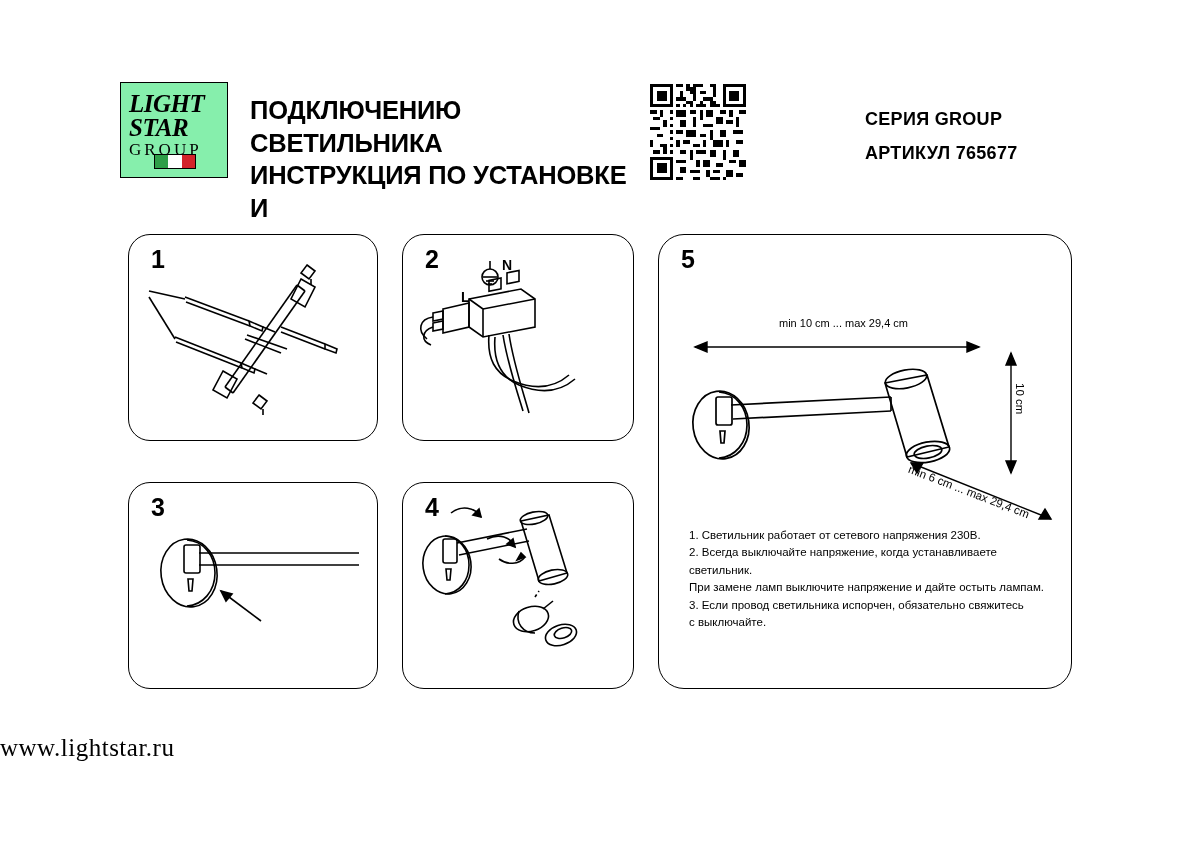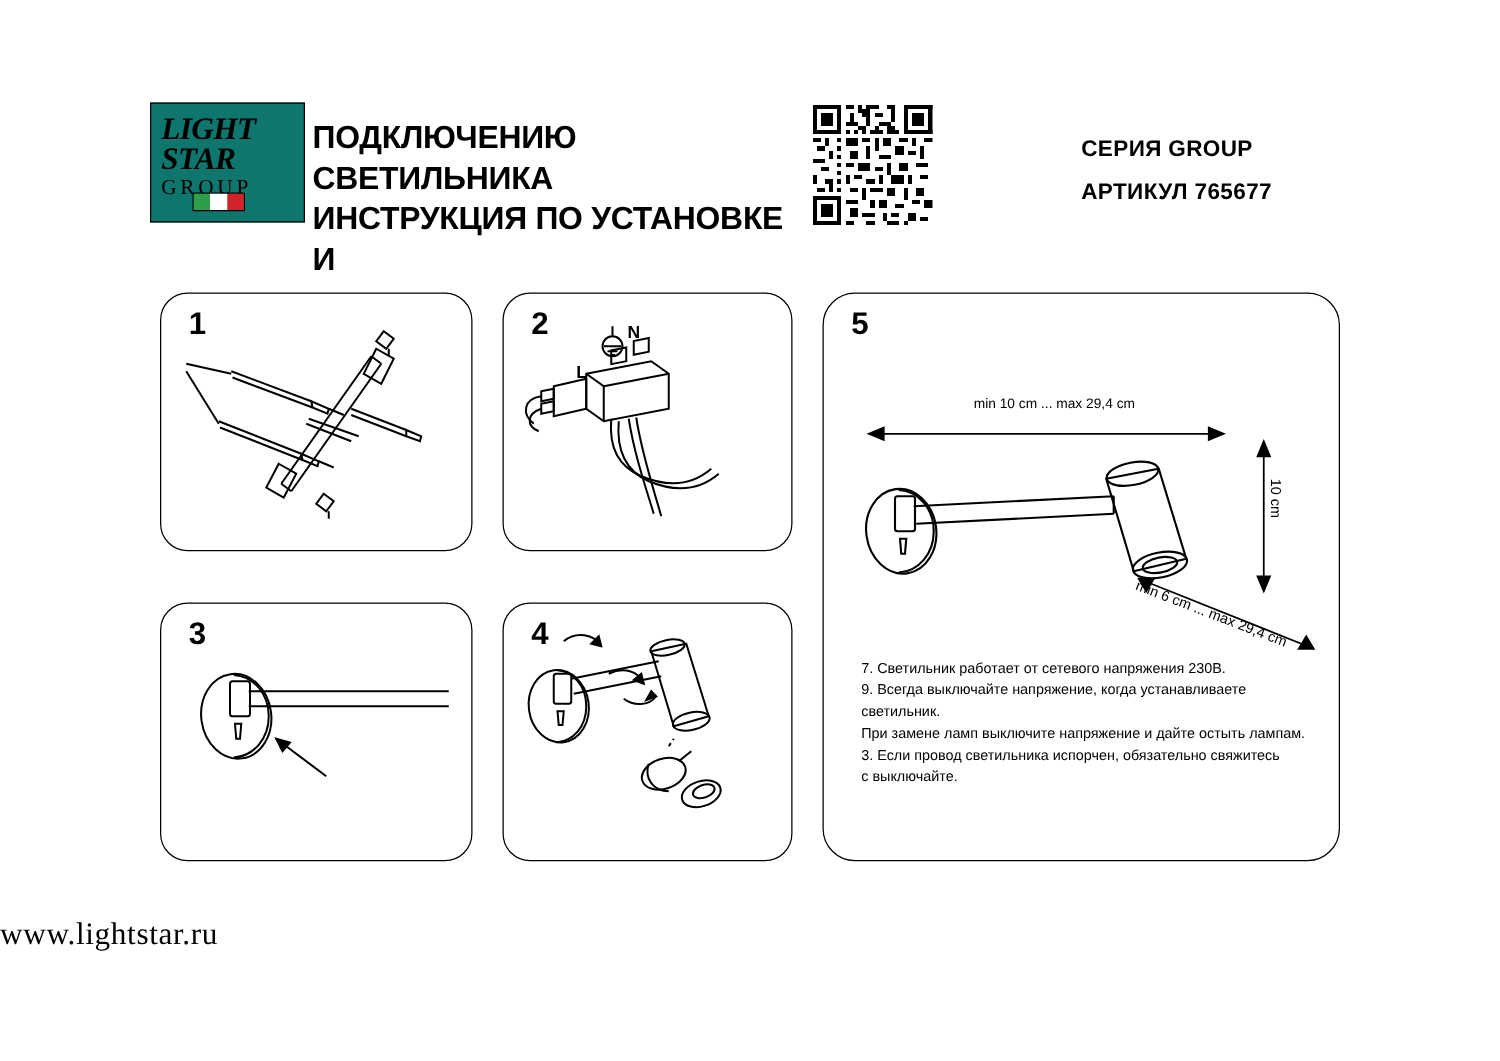--- a/index.html
+++ b/index.html
@@ -23,23 +23,23 @@
 
   
   .header {
     position: absolute;
     left: 120px; top: 82px;
     width: 960px; height: 105px;
   }
   .logo-box {
     position: absolute;
     left: 0; top: 0;
-    width: 124px; height: 96px;
+    width: 108px; height: 96px;
     border: 1px solid #000;
-    background: #0f766e;
+    background: #86efac;
   }
   .logo-text {
     position: absolute;
     left: 8px; top: 9px;
     width: 92px;
     font-family: "Liberation Serif", serif;
     font-weight: bold;
     font-style: italic;
     line-height: 0.96;
     letter-spacing: -0.5px;
@@ -470,22 +470,22 @@
         <ellipse cx="247" cy="144" rx="21" ry="9" transform="rotate(-11 247 144)"></ellipse>
         <ellipse cx="269" cy="217" rx="14" ry="6" transform="rotate(-11 269 217)"></ellipse>
       </g>
     </svg>
 
     <div class="dim-top">min 10 cm ... max 29,4 cm</div>
     <div class="dim-right">10 cm</div>
     <div class="dim-diag">min 6 cm ... max 29,4 cm</div>
 
     <div class="notes">
-      <p>7. Светильник работает от сетевого напряжения 230В.</p>
-      <p>9. Всегда выключайте напряжение, когда устанавливаете светильник.</p>
+      <p>1. Светильник работает от сетевого напряжения 230В.</p>
+      <p>2. Всегда выключайте напряжение, когда устанавливаете светильник.</p>
       <p>При замене ламп выключите напряжение и дайте остыть лампам.</p>
       <p>3. Если провод светильника испорчен, обязательно свяжитесь</p>
       <p>с выключайте.</p>
     </div>
   </div>
 
   <div class="footer">
     <span>www.lightstar.ru</span>
   </div>
 

